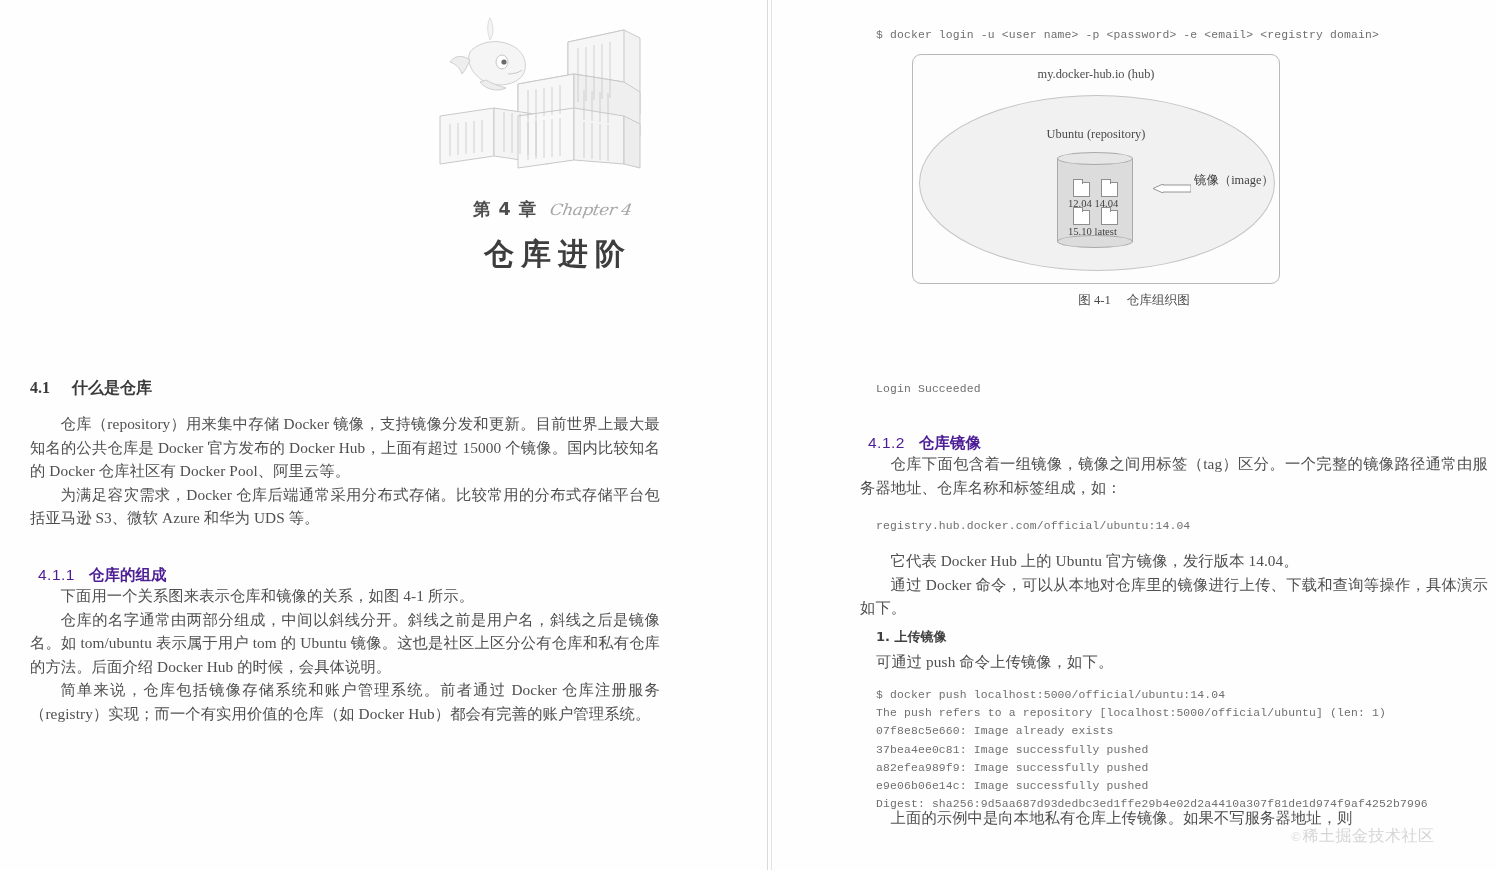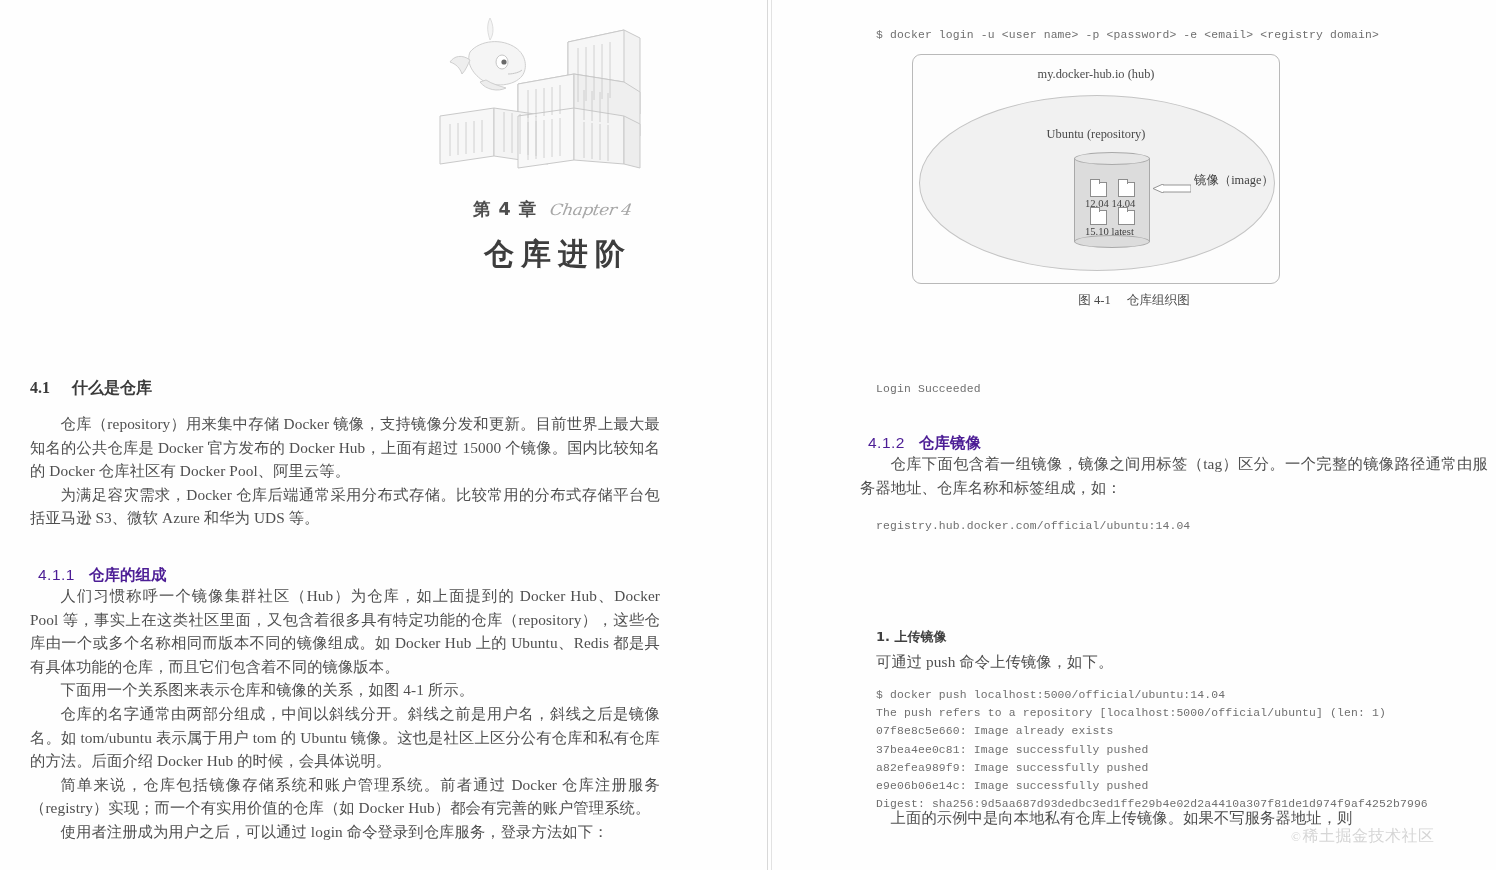--- a/index.html
+++ b/index.html
@@ -179,21 +179,21 @@
   .fig-repo-label {
     position: absolute;
     top: 72px; left: 0; right: 0;
     text-align: center;
     font-family: "Liberation Serif", serif;
     font-size: 12.4px;
     color: #4b4b4b;
   }
   .fig-cylinder {
     position: absolute;
-    left: 161px; top: 97px;
+    left: 144px; top: 97px;
     width: 76px; height: 96px;
   }
   .cyl-body {
     position: absolute;
     left: 0; top: 6px;
     width: 76px; height: 84px;
     background: #dcdcdc;
     border-left: 1px solid #a9a9a9;
     border-right: 1px solid #a9a9a9;
   }
@@ -369,25 +369,23 @@
     <div style="position:absolute; left:30px; top:412px; width:630px;">
       <p class="body">仓库（repository）用来集中存储 Docker 镜像，支持镜像分发和更新。目前世界上最大最知名的公共仓库是 Docker 官方发布的 Docker Hub，上面有超过 15000 个镜像。国内比较知名的 Docker 仓库社区有 Docker Pool、阿里云等。</p>
       <p class="body">为满足容灾需求，Docker 仓库后端通常采用分布式存储。比较常用的分布式存储平台包括亚马逊 S3、微软 Azure 和华为 UDS 等。</p>
     </div>
 
     <h3 class="subsec" style="position:absolute; left:30px; top:557px;">
       <span class="sub-num">4.1.1</span><span>仓库的组成</span>
     </h3>
 
     <div style="position:absolute; left:30px; top:584px; width:630px;">
-      <p class="body">人们习惯称呼一个镜像集群社区（Hub）为仓库，如上面提到的 Docker Hub、Docker Pool 等，事实上在这类社区里面，又包含着很多具有特定功能的仓库（repository），这些仓库由一个或多个名称相同而版本不同的镜像组成。如 Docker Hub 上的 Ubuntu、Redis 都是具有具体功能的仓库，而且它们包含着不同的镜像版本。</p>
       <p class="body">下面用一个关系图来表示仓库和镜像的关系，如图 4-1 所示。</p>
       <p class="body">仓库的名字通常由两部分组成，中间以斜线分开。斜线之前是用户名，斜线之后是镜像名。如 tom/ubuntu 表示属于用户 tom 的 Ubuntu 镜像。这也是社区上区分公有仓库和私有仓库的方法。后面介绍 Docker Hub 的时候，会具体说明。</p>
       <p class="body">简单来说，仓库包括镜像存储系统和账户管理系统。前者通过 Docker 仓库注册服务（registry）实现；而一个有实用价值的仓库（如 Docker Hub）都会有完善的账户管理系统。</p>
-      <p class="body">使用者注册成为用户之后，可以通过 login 命令登录到仓库服务，登录方法如下：</p>
     </div>
   </div>
 
   <div class="page-right">
 
     <pre class="code" style="position:absolute; left:104px; top:26px;">$ docker login -u &lt;user name&gt; -p &lt;password&gt; -e &lt;email&gt; &lt;registry domain&gt;</pre>
 
     <div class="figure-wrap">
       <div class="figure-box">
         <div class="fig-hub-label">my.docker-hub.io (hub)</div>
@@ -428,20 +426,24 @@
     <h3 class="subsec" style="position:absolute; left:88px; top:425px;">
       <span class="sub-num">4.1.2</span><span>仓库镜像</span>
     </h3>
 
     <div style="position:absolute; left:88px; top:452px; width:628px;">
       <p class="body">仓库下面包含着一组镜像，镜像之间用标签（tag）区分。一个完整的镜像路径通常由服务器地址、仓库名称和标签组成，如：</p>
     </div>
 
     <pre class="code" style="position:absolute; left:104px; top:517px;">registry.hub.docker.com/official/ubuntu:14.04</pre>
 
+    <div style="position:absolute; left:88px; top:549px; width:628px;">
+      <p class="body">它代表 Docker Hub 上的 Ubuntu 官方镜像，发行版本 14.04。</p>
+      <p class="body">通过 Docker 命令，可以从本地对仓库里的镜像进行上传、下载和查询等操作，具体演示如下。</p>
+    </div>
 
     <h4 class="minor" style="position:absolute; left:104px; top:628px;">1. 上传镜像</h4>
 
     <div style="position:absolute; left:104px; top:650px; width:612px;">
       <p class="body" style="text-indent:0;">可通过 push 命令上传镜像，如下。</p>
     </div>
 
     <pre class="code" style="position:absolute; left:104px; top:686px;">$ docker push localhost:5000/official/ubuntu:14.04
 The push refers to a repository [localhost:5000/official/ubuntu] (len: 1)
 07f8e8c5e660: Image already exists

